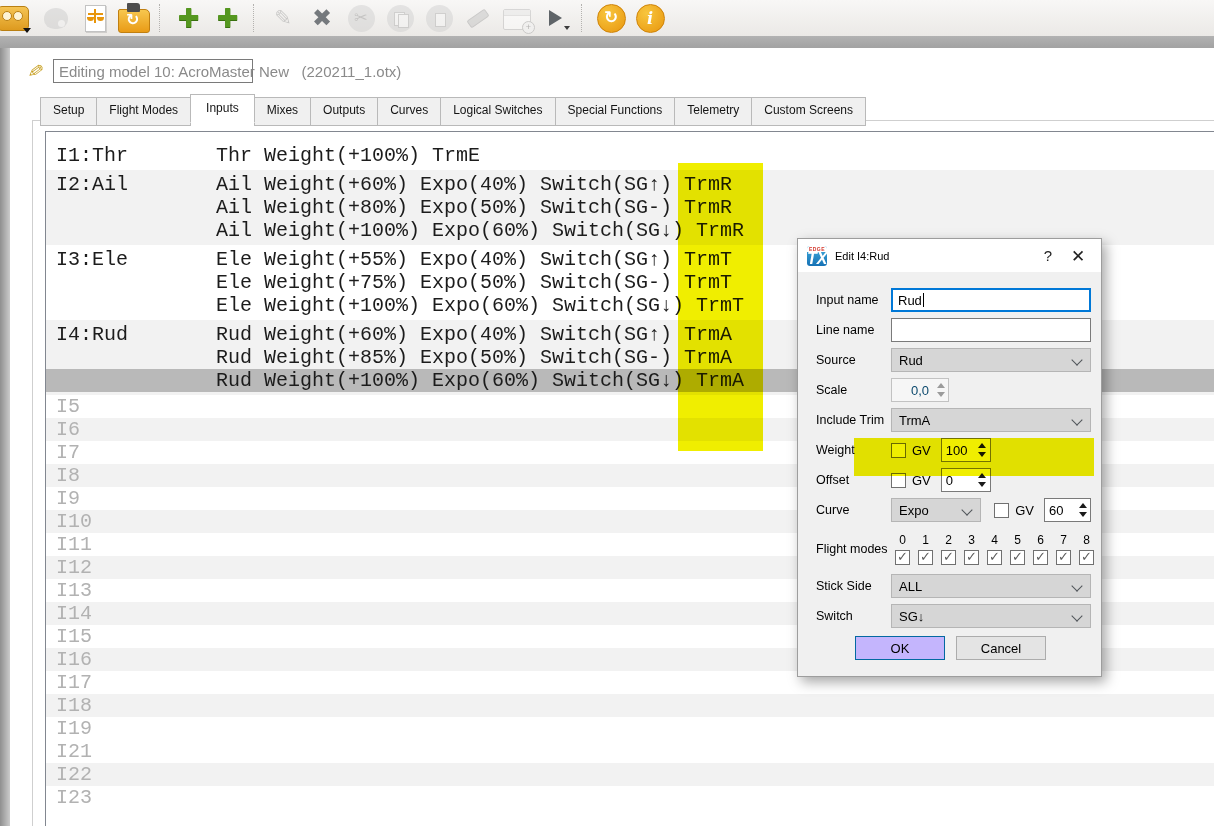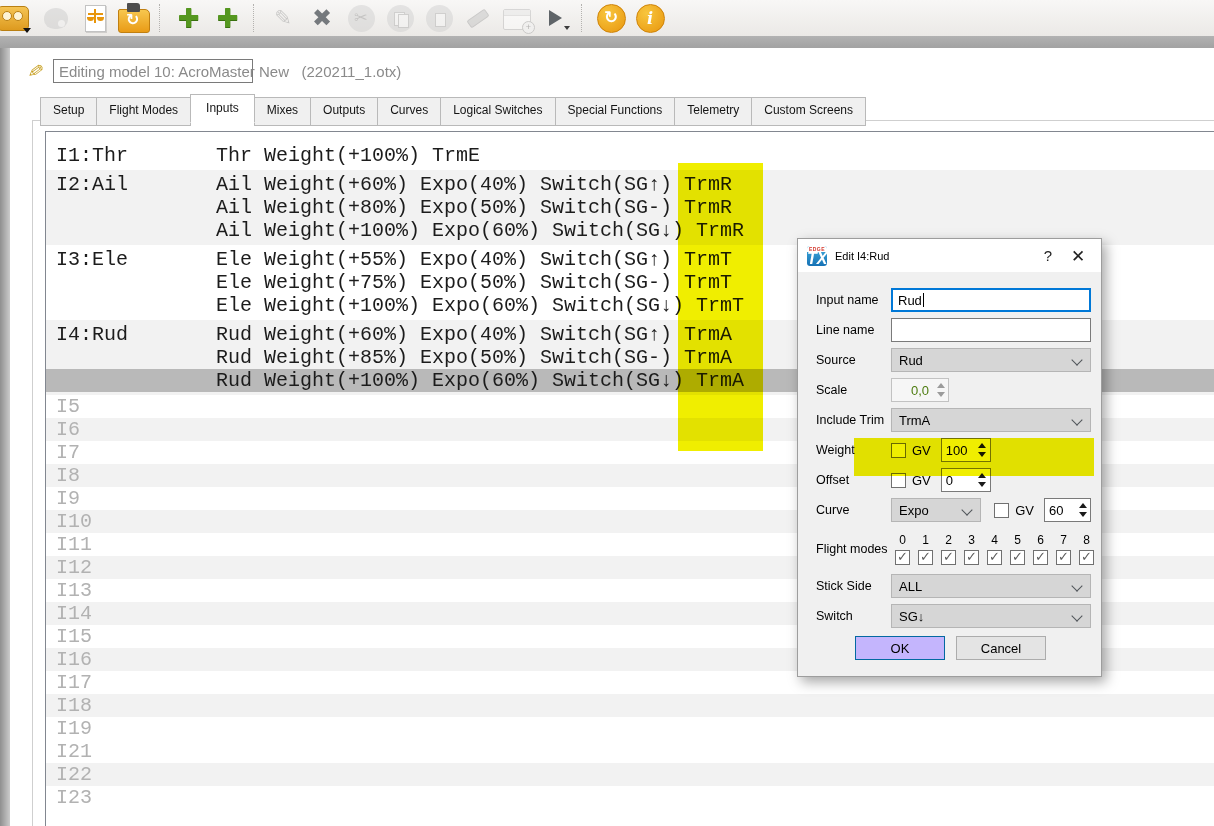--- a/index.html
+++ b/index.html
@@ -90,21 +90,21 @@
   .txt{width:200px;height:24px;background:#fff;border:1px solid #7a7a7a;display:flex;align-items:center;padding:0 5px;box-sizing:border-box;font-size:13px}
   .txt.focus{border:2px solid #0078d7}
   .icaret{display:inline-block;width:1px;height:14px;background:#000;margin-left:1px}
   .combo{width:200px;height:24px;background:#d6d6d6;border:1px solid #b5b5b5;display:flex;align-items:center;padding:0 7px;box-sizing:border-box;position:relative;font-size:13px}
   .combo .chev{position:absolute;right:9px;top:7px;width:7px;height:7px;border-left:1.6px solid #50555a;border-bottom:1.6px solid #50555a;transform:rotate(-45deg)}
   .spin{height:24px;background:#fff;border:1px solid #7a7a7a;display:flex;box-sizing:border-box}
   .spin .val{flex:1;display:flex;align-items:center;padding:0 4px}
   .spin .arr{width:15px;display:flex;flex-direction:column;align-items:center;justify-content:center;gap:4px}
   .t-up{width:0;height:0;border-left:4px solid transparent;border-right:4px solid transparent;border-bottom:5px solid #1a1a1a}
   .t-dn{width:0;height:0;border-left:4px solid transparent;border-right:4px solid transparent;border-top:5px solid #1a1a1a}
-  .spin.dis{border-color:#c2c2c2;background:#f6f6f6;color:#4d7c0f}
+  .spin.dis{border-color:#c2c2c2;background:#f6f6f6;color:#0c4a6e}
   .spin.dis .t-up{border-bottom-color:#9b9b9b}
   .spin.dis .t-dn{border-top-color:#9b9b9b}
   .spin.dis .val{justify-content:flex-end}
   .cb{width:15px;height:15px;background:#fff;border:1px solid #707070;box-sizing:border-box;display:flex;align-items:center;justify-content:center;flex:0 0 auto}
   .cb .mk{font-family:"DejaVu Sans",sans-serif;font-size:13px;color:#5b5b5b;line-height:1;margin-top:-2px}
   .gv{margin:0 10px 0 6px;font-size:13px}
   .fmrow{height:42px;margin-bottom:4px}
   .fmgrid{display:flex;flex-direction:column;gap:3px}
   .fmline{display:flex}
   .fmcell{width:23px;display:flex;justify-content:center;font-size:12px}

